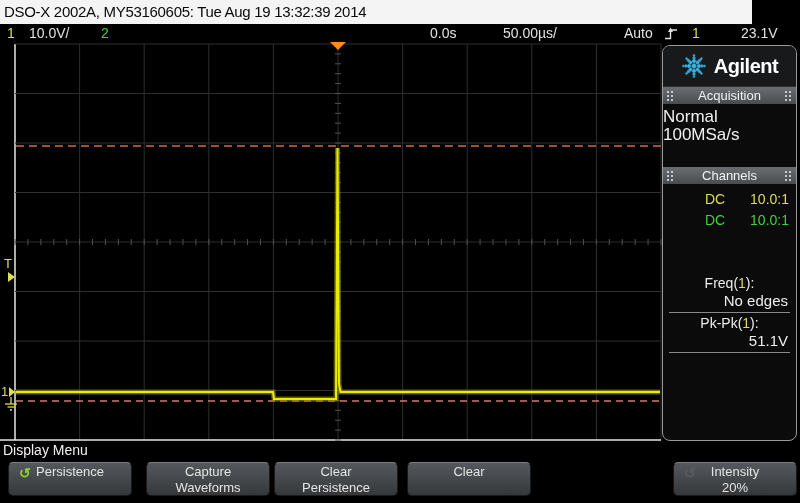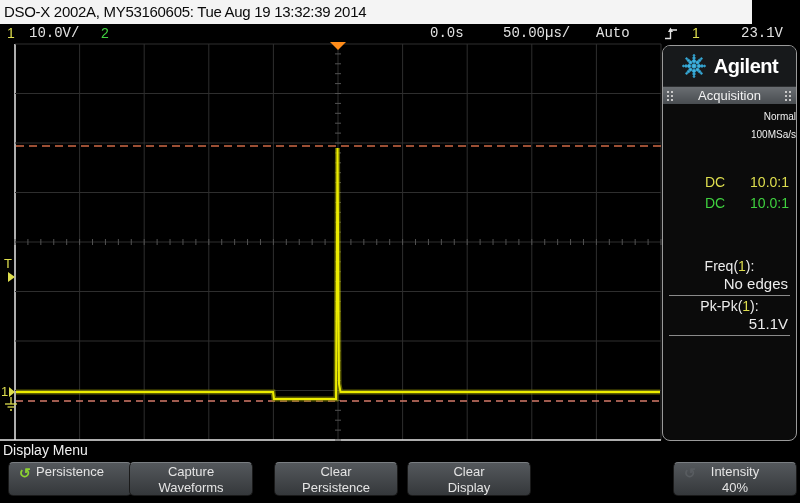--- a/index.html
+++ b/index.html
@@ -8,39 +8,39 @@
 
   
   #title-bar{position:absolute;left:0;top:0;width:752px;height:24px;background:#f4f4f4;
              color:#0a0a0a;font-size:15px;line-height:24px;padding-left:4px;box-sizing:border-box;
              letter-spacing:-0.3px;}
 
   
   #status-bar{position:absolute;left:0;top:24px;width:800px;height:19px;background:#000;
               font-size:14px;line-height:18px;color:#e2e2e2;}
   #status-bar span{position:absolute;top:0;}
-  .yel{color:#dede4e;} .grn{color:#3fd13f;} .wht{color:#e2e2e2;font-family:Liberation Mono, monospace;}
+  .yel{color:#dede4e;} .grn{color:#3fd13f;} .wht{color:#e2e2e2;}
 
   
   #plot{position:absolute;left:0;top:42px;width:662px;height:400px;background:#000;}
   #plot svg{position:absolute;left:0;top:0;}
 
   
   #sidebar{position:absolute;left:662px;top:45px;width:135px;height:396px;background:#0b0b0b;
            border:1px solid #9a9a9a;border-radius:8px;box-sizing:border-box;overflow:hidden;}
   #logo-block{height:40px;background:#17191b;border-bottom:1px solid #2c2e30;
               display:flex;align-items:center;justify-content:center;gap:7px;}
   #logo-block .brand{color:#fff;font-size:20px;font-weight:bold;letter-spacing:-0.5px;}
   .sec-header{height:17px;background:linear-gradient(#6a6e72,#484c50);color:#f2f2f2;
               font-size:13px;line-height:17px;text-align:center;position:relative;}
   .grip{position:absolute;top:3px;width:9px;height:11px;
         background-image:radial-gradient(#c8c8c8 0.8px,transparent 1px);
         background-size:4px 4px;}
   .grip.l{left:3px;} .grip.r{right:3px;}
-  #acq-body{height:59px;padding-top:4px;text-align:right;color:#f0f0f0;font-size:10px;}
+  #acq-body{height:59px;padding-top:4px;text-align:left;color:#f0f0f0;font-size:17px;}
   #acq-body div{line-height:18px;}
   #ch-body{height:82px;padding:5px 7px 0 7px;font-size:14px;margin-left:35px;}
   .ch-row{display:flex;justify-content:space-between;line-height:21px;}
   #meas-body{padding:4px 6px 0 6px;font-size:14px;color:#ececec;}
   .meas-item{border-bottom:1px solid #8a8a8a;padding-bottom:2px;margin-bottom:2px;}
   .meas-name{text-align:center;line-height:17px;}
   .meas-value{text-align:right;line-height:18px;font-size:15px;padding-right:2px;}
 
   
   #menu-bar{position:absolute;left:0;top:442px;width:800px;height:52px;background:#000;}
@@ -60,21 +60,21 @@
   <div id="title-bar">
     <span>DSO-X 2002A, MY53160605: Tue Aug 19 13:32:39 2014</span>
   </div>
 
   <div id="status-bar">
     <span class="yel" style="left:7px">1</span>
     <span class="wht" style="left:29px">10.0V/</span>
     <span class="grn" style="left:101px">2</span>
     <span class="wht" style="left:430px">0.0s</span>
     <span class="wht" style="left:503px">50.00µs/</span>
-    <span class="wht" style="left:596px">Auto</span>
+    <span class="wht" style="left:624px">Auto</span>
     <span style="left:664px;top:2px">
       <svg width="15" height="15" viewBox="0 0 15 15">
         <path d="M1 12.5 H6.5 V4 H13" stroke="#e2e2e2" stroke-width="1.4" fill="none"></path>
         <polygon points="4,6 9,6 6.5,1.5" fill="#e2e2e2"></polygon>
       </svg>
     </span>
     <span class="yel" style="left:692px">1</span>
     <span class="wht" style="left:741px">23.1V</span>
   </div>
 
@@ -255,20 +255,25 @@
     <div class="sec-header">
       <span class="grip l"></span>
       <span>Acquisition</span>
       <span class="grip r"></span>
     </div>
     <div id="acq-body">
       <div>Normal</div>
       <div>100MSa/s</div>
     </div>
 
+    <div class="sec-header">
+      <span class="grip l"></span>
+      <span>Channels</span>
+      <span class="grip r"></span>
+    </div>
     <div id="ch-body">
       <div class="ch-row" style="color:#dede4e">
         <span>DC</span>
         <span>10.0:1</span>
       </div>
       <div class="ch-row" style="color:#3fd13f">
         <span>DC</span>
         <span>10.0:1</span>
       </div>
     </div>
@@ -288,31 +293,30 @@
       </div>
     </div>
   </div>
 
   <div id="menu-bar">
     <div id="menu-label">Display Menu</div>
     <div class="softkey" style="left:8px">
       <span class="cyc" style="color: rgb(141, 212, 49);">↺</span>
       <div class="l1">Persistence</div>
     </div>
-    <div class="softkey" style="left:129px">
+    <div class="softkey" style="left:146px">
       <div class="l1">Capture</div>
       <div class="l2">Waveforms</div>
     </div>
     <div class="softkey" style="left:274px">
       <div class="l1">Clear</div>
       <div class="l2">Persistence</div>
     </div>
     <div class="softkey" style="left:407px">
       <div class="l1">Clear</div>
-      <div class="l2">Display</div>
     </div>
     <div class="softkey" style="left:673px">
       <span class="cyc" style="color: rgb(88, 92, 96);">↺</span>
       <div class="l1">Intensity</div>
-      <div class="l2">40%</div>
+      <div class="l2">20%</div>
     </div>
   </div>
 </div>
 
 </body></html>

